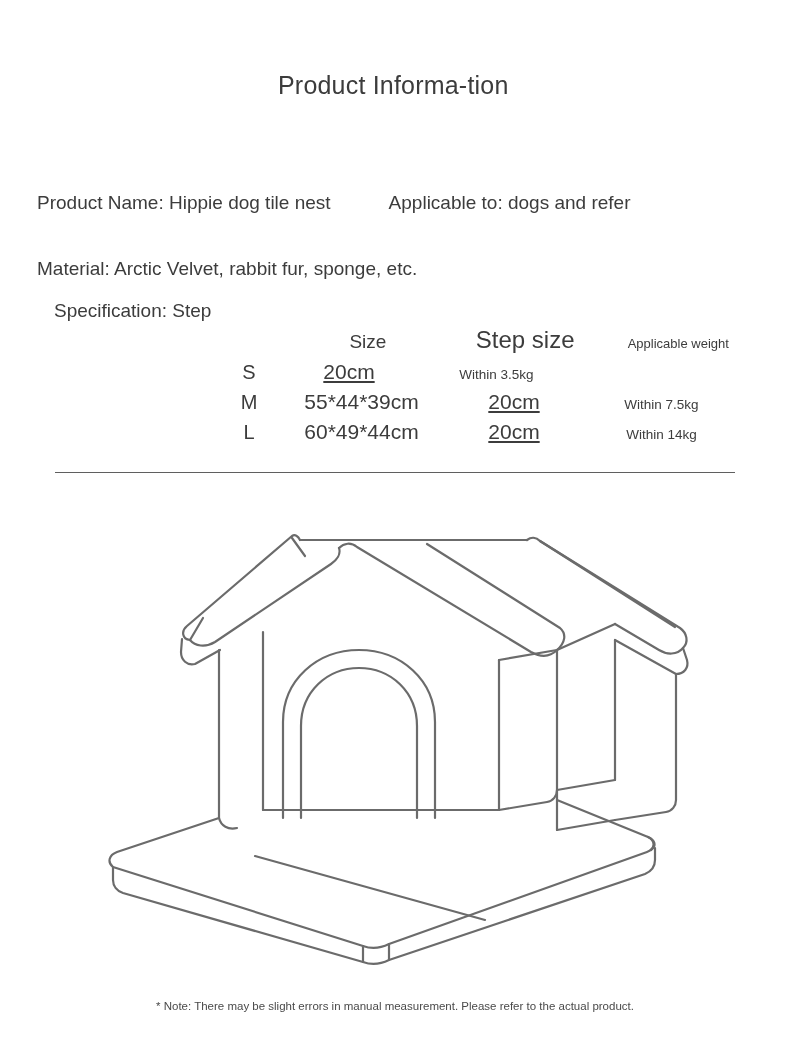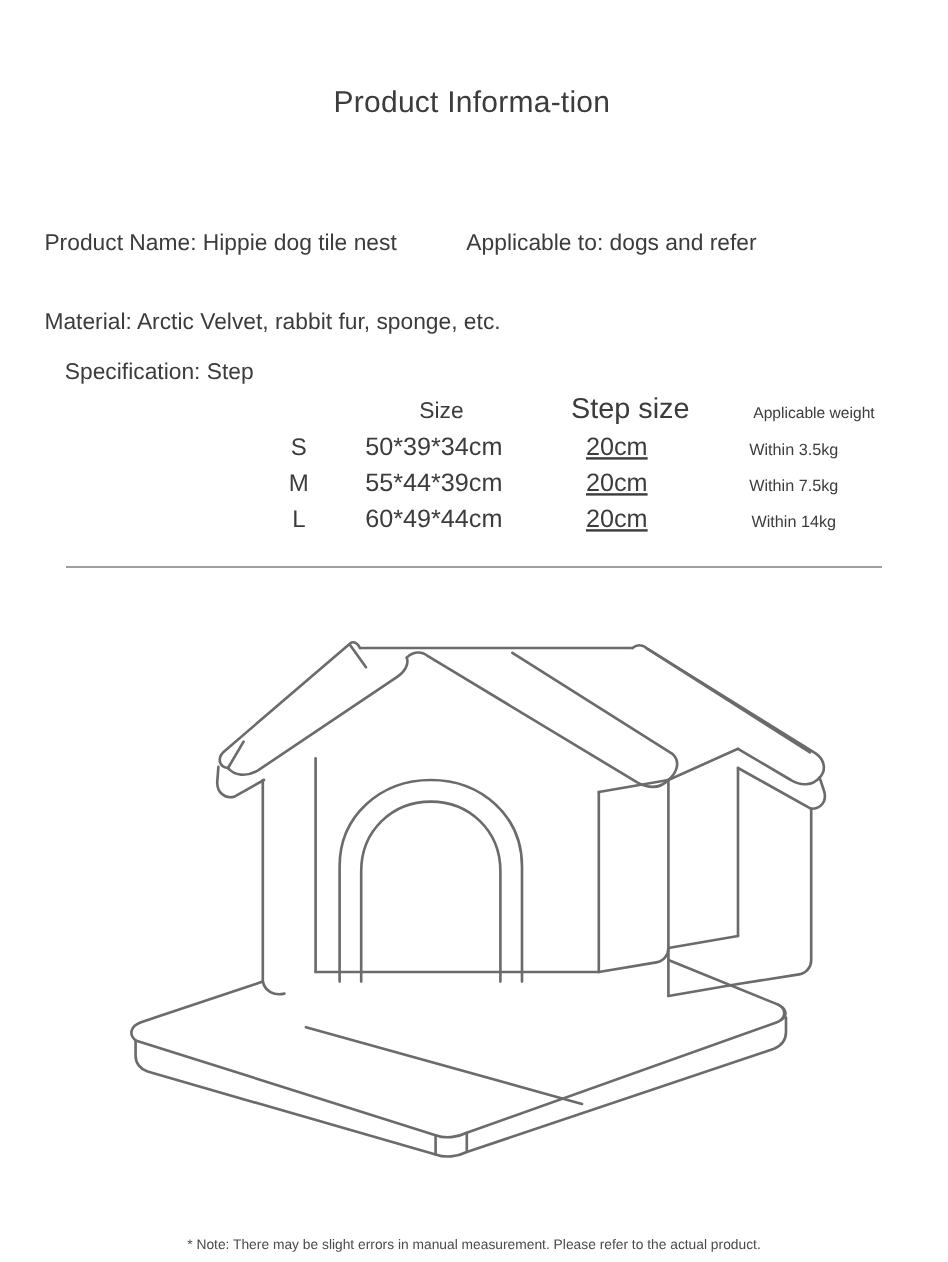--- a/index.html
+++ b/index.html
@@ -169,21 +169,21 @@
   .illustration svg {
     display: block;
     width: 600px;
     height: 470px;
   }
 
   
   .note {
     position: absolute;
     left: 0;
-    top: 1032px;
+    top: 1000px;
     width: 790px;
     text-align: center;
     font-size: 11.5px;
     color: #4a4a4a;
   }
 </style>
 </head>
 <body>
 
 <div class="page">
@@ -208,21 +208,20 @@
     <div class="spec-table">
       <div class="spec-head">
         <div class="col-size-letter"></div>
         <div class="col-dim">Size</div>
         <div class="col-step">Step size</div>
         <div class="col-weight">Applicable weight</div>
       </div>
 
       <div class="spec-row">
         <div class="col-size-letter">S</div>
-        <div class="col-dim">50*39*34cm</div>
         <div class="col-step">20cm</div>
         <div class="col-weight">Within 3.5kg</div>
       </div>
 
       <div class="spec-row">
         <div class="col-size-letter">M</div>
         <div class="col-dim">55*44*39cm</div>
         <div class="col-step">20cm</div>
         <div class="col-weight">Within 7.5kg</div>
       </div>

